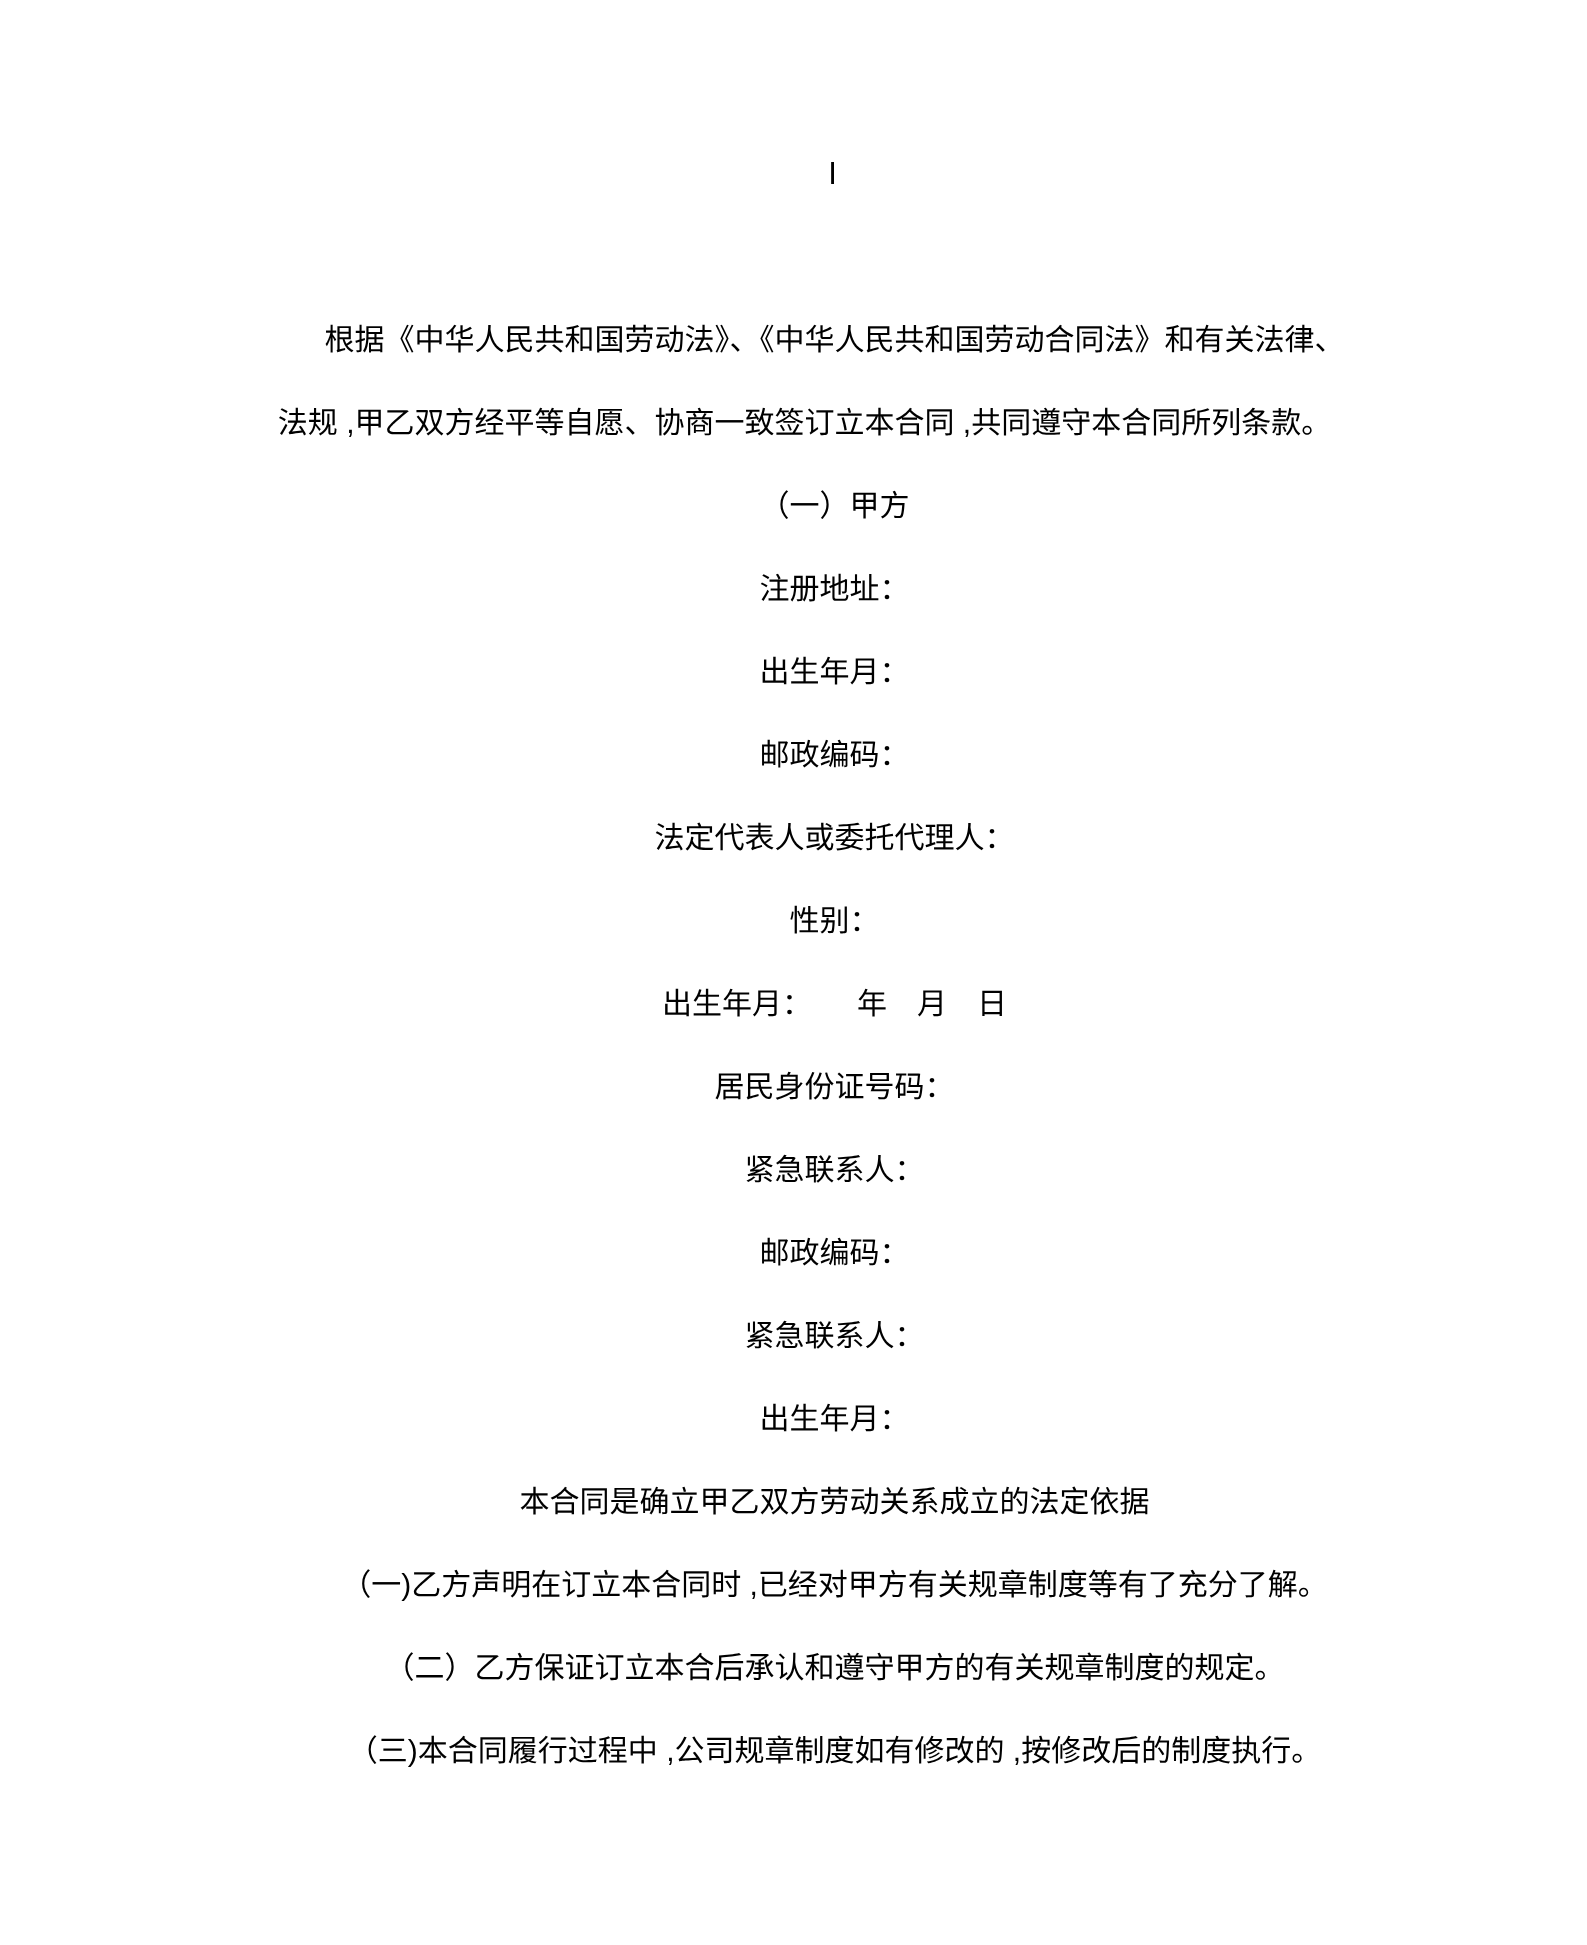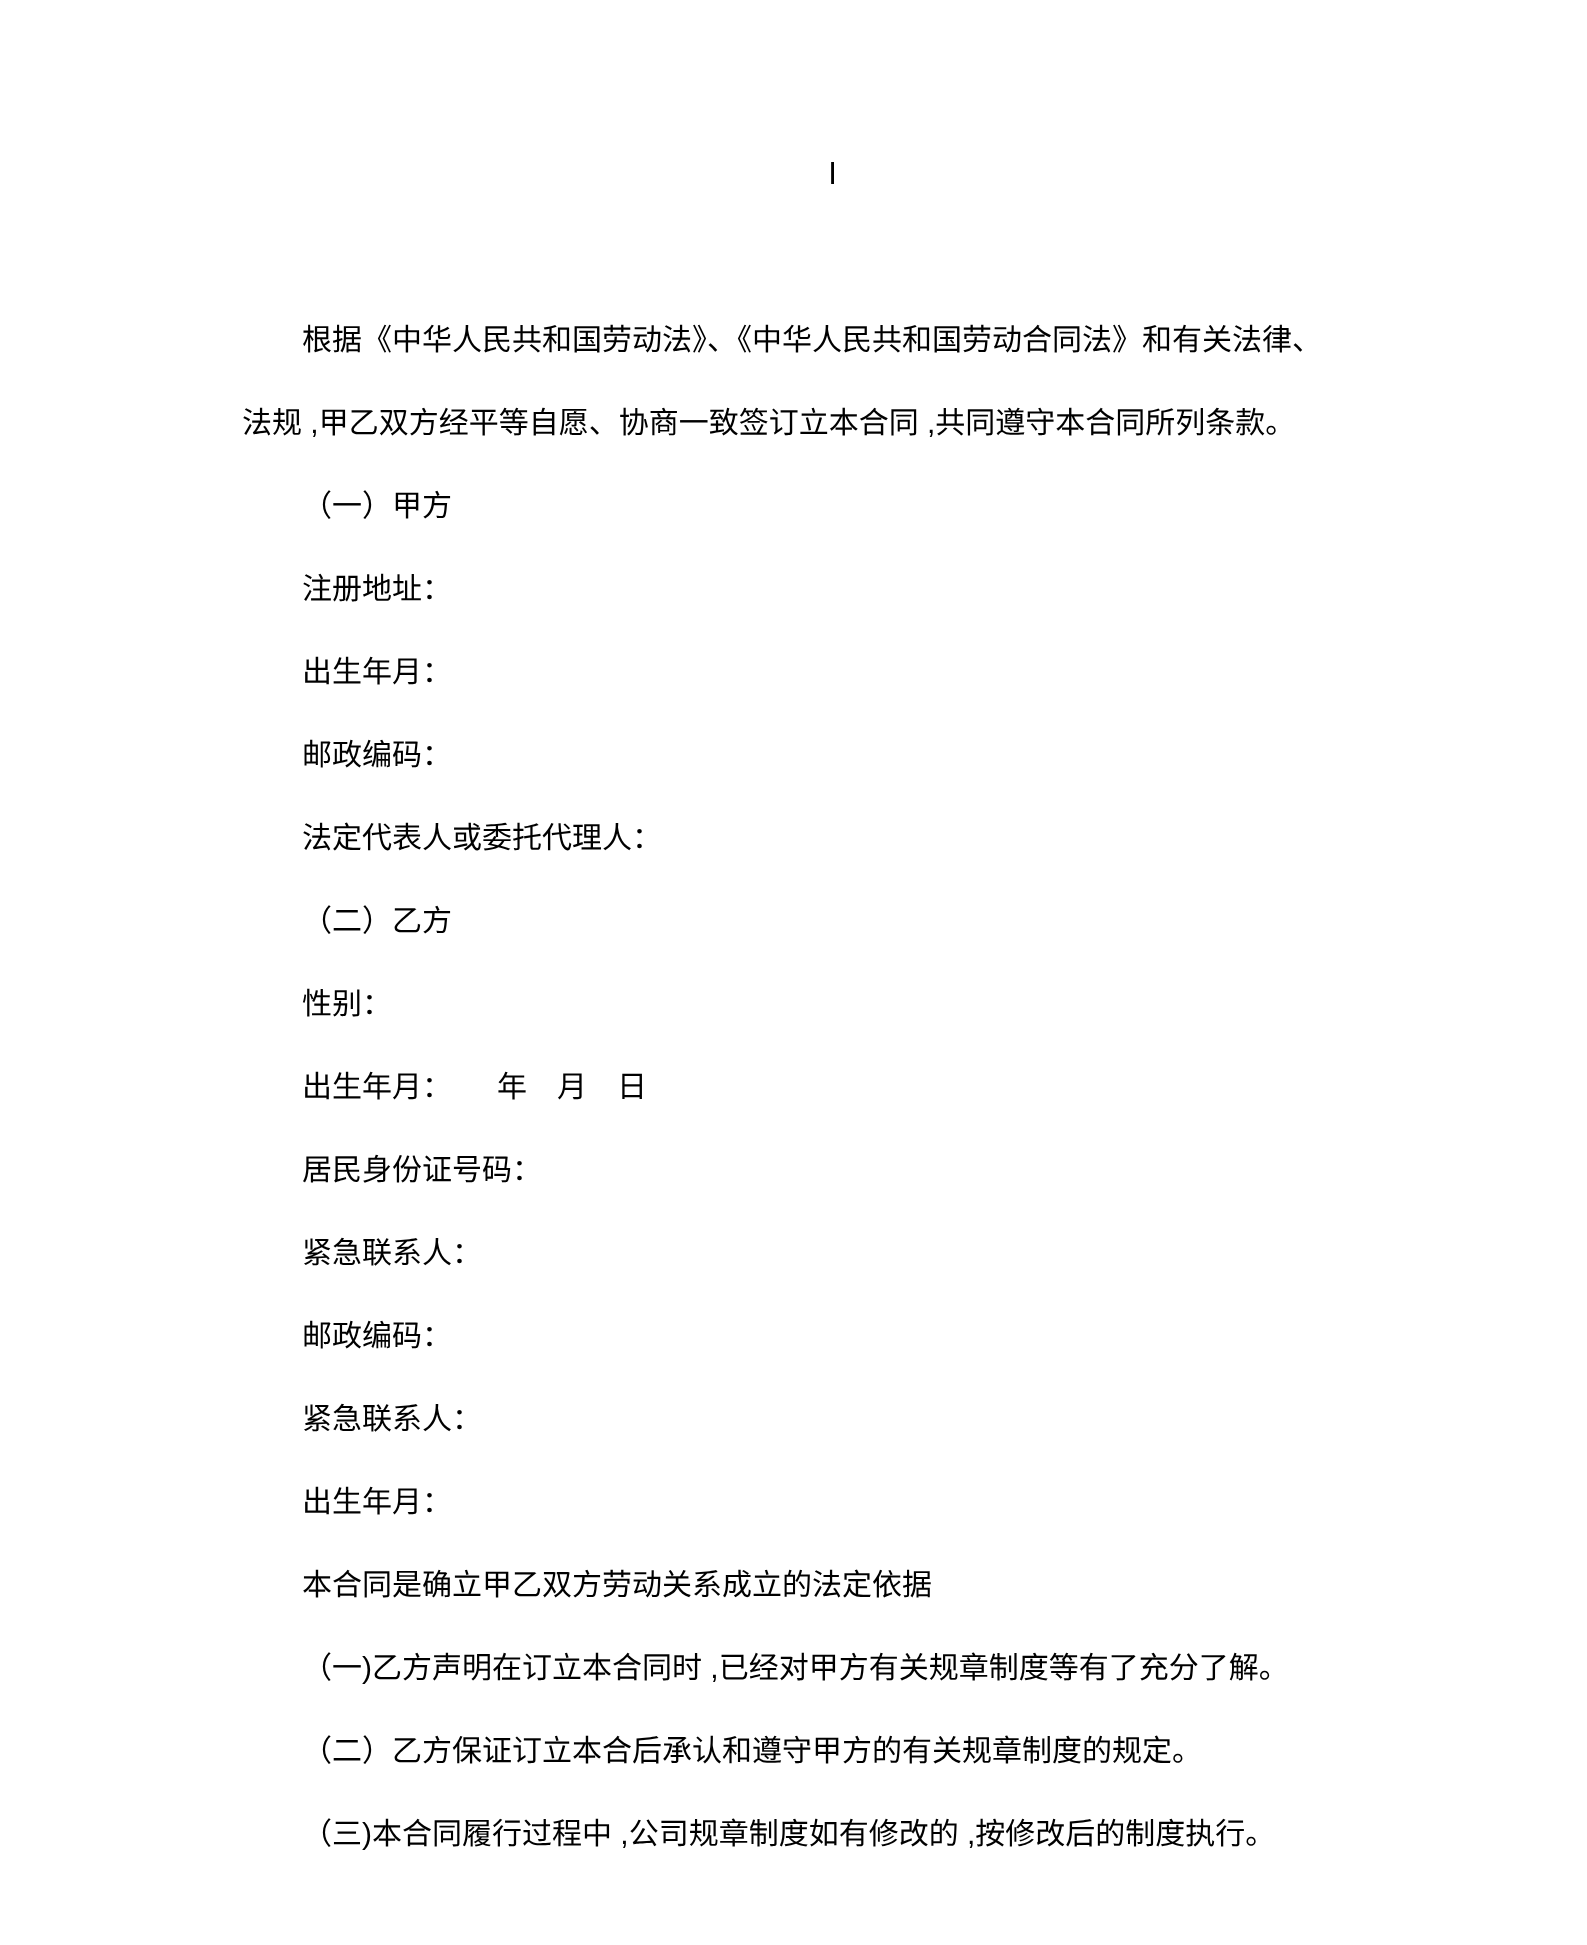--- a/index.html
+++ b/index.html
@@ -29,39 +29,39 @@
     text-align: center;
     text-indent: 56px;
     white-space: nowrap;
   }
   .para {
     font-size: 30px;
     line-height: 83px;
     margin: 0;
     text-indent: 60px;   
     white-space: nowrap; 
+    text-align: center;
   }
   .para.no-indent {
     text-indent: 0;      
   }
 </style>
 </head>
 <body>
 
 <div class="page">
   <h1 class="doc-title">I</h1>
 
   <p class="para">根据《中华人民共和国劳动法》、《中华人民共和国劳动合同法》和有关法律、</p>
   <p class="para no-indent">法规 ,甲乙双方经平等自愿、协商一致签订立本合同 ,共同遵守本合同所列条款。</p>
   <p class="para">（一）甲方</p>
   <p class="para">注册地址：</p>
   <p class="para">出生年月：</p>
   <p class="para">邮政编码：</p>
   <p class="para">法定代表人或委托代理人：</p>
-  <p class="para">（二）乙方</p>
   <p class="para">性别：</p>
   <p class="para">出生年月：　　年　月　日</p>
   <p class="para">居民身份证号码：</p>
   <p class="para">紧急联系人：</p>
   <p class="para">邮政编码：</p>
   <p class="para">紧急联系人：</p>
   <p class="para">出生年月：</p>
   <p class="para">本合同是确立甲乙双方劳动关系成立的法定依据</p>
   <p class="para">（一)乙方声明在订立本合同时 ,已经对甲方有关规章制度等有了充分了解。</p>
   <p class="para">（二）乙方保证订立本合后承认和遵守甲方的有关规章制度的规定。</p>

